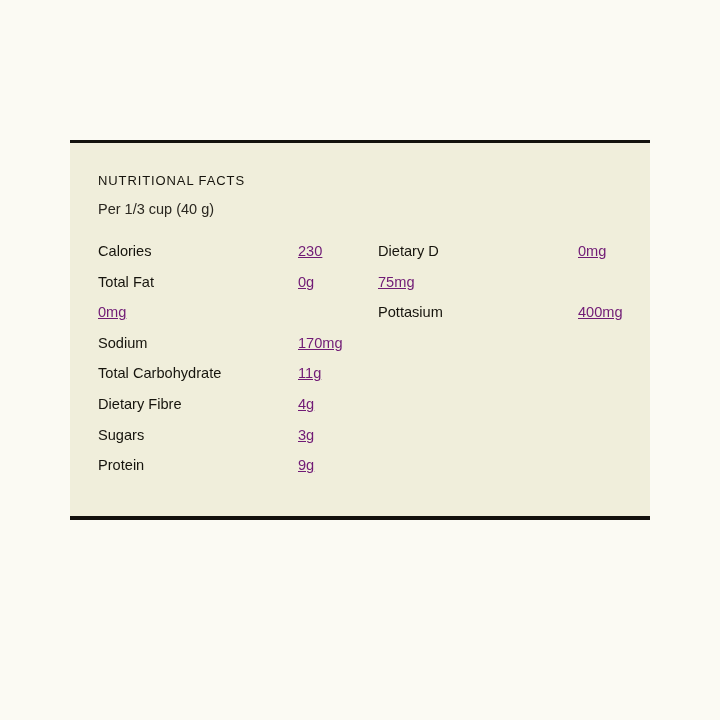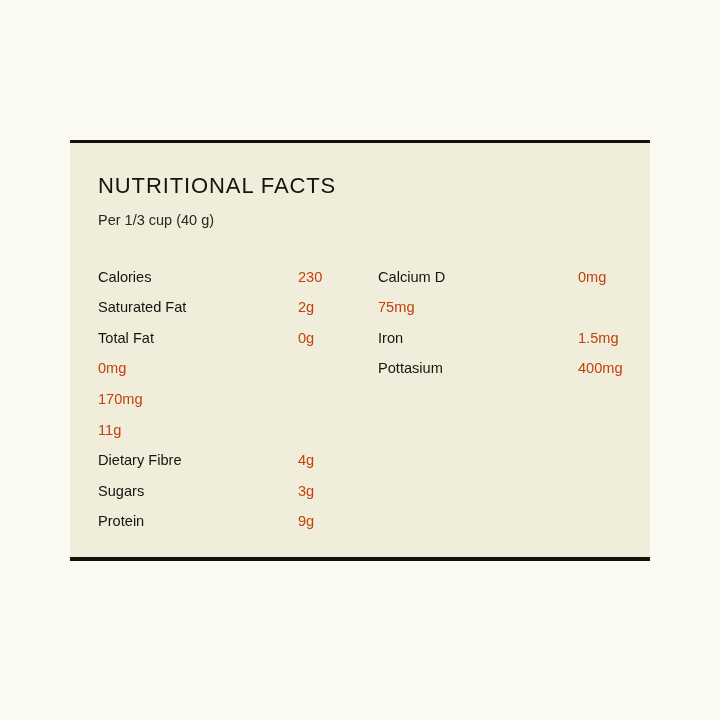--- a/index.html
+++ b/index.html
@@ -34,21 +34,21 @@
   .rule-bottom {
     height: 4px;
     background: #13110c;
     width: 100%;
   }
   .panel-body {
     padding: 30px 0 28px 0;
     background: #f0eedb;
   }
   .title {
-    font-size: 22px;
+    font-size: 13px;
     letter-spacing: 0.9px;
     color: #16140d;
     margin: 0 0 13px 28px;
     font-weight: 400;
   }
   .subtitle {
     font-size: 14.5px;
     color: #2a2720;
     margin: 4px 0 26px 28px;
     font-weight: 400;
@@ -67,94 +67,89 @@
     box-sizing: border-box;
   }
   .col-right {
     width: 280px;
     padding-left: 8px;
     box-sizing: border-box;
   }
   .row {
     display: flex;
     flex-direction: row;
-    align-items: flex-end;
+    align-items: flex-start;
     height: 30.6px;
   }
   .label {
     font-size: 14.6px;
     color: #16140d;
     width: 200px;
     flex: 0 0 200px;
     font-weight: 400;
   }
   .value {
     font-size: 14.6px;
-    color: #c2410c;
+    color: #701a75;
     font-weight: 400;
+    text-decoration: underline;
   }
 </style>
 </head>
 <body>
 
 <div class="page">
   <div class="panel">
     <div class="rule-top"></div>
     <div class="panel-body">
       <div class="title">NUTRITIONAL FACTS</div>
       <div class="subtitle">Per 1/3 cup (40 g)</div>
       <div class="columns">
 
         <div class="col col-left">
           <div class="row">
             <span class="label">Calories</span>
             <span class="value">230</span>
           </div>
           <div class="row">
-            <span class="label">Saturated Fat</span>
-            <span class="value">2g</span>
-          </div>
-          <div class="row">
             <span class="label">Total Fat</span>
             <span class="value">0g</span>
           </div>
           <div class="row">
             <span class="value">0mg</span>
           </div>
           <div class="row">
+            <span class="label">Sodium</span>
             <span class="value">170mg</span>
           </div>
           <div class="row">
+            <span class="label">Total Carbohydrate</span>
             <span class="value">11g</span>
           </div>
           <div class="row">
             <span class="label">Dietary Fibre</span>
             <span class="value">4g</span>
           </div>
           <div class="row">
             <span class="label">Sugars</span>
             <span class="value">3g</span>
           </div>
           <div class="row">
             <span class="label">Protein</span>
             <span class="value">9g</span>
           </div>
         </div>
 
         <div class="col col-right">
           <div class="row">
-            <span class="label">Calcium D</span>
+            <span class="label">Dietary D</span>
             <span class="value">0mg</span>
           </div>
           <div class="row">
             <span class="value">75mg</span>
-          </div>
-          <div class="row">
-            <span class="label">Iron</span>
-            <span class="value">1.5mg</span>
           </div>
           <div class="row">
             <span class="label">Pottasium</span>
             <span class="value">400mg</span>
           </div>
         </div>
 
       </div>
     </div>
     <div class="rule-bottom"></div>

